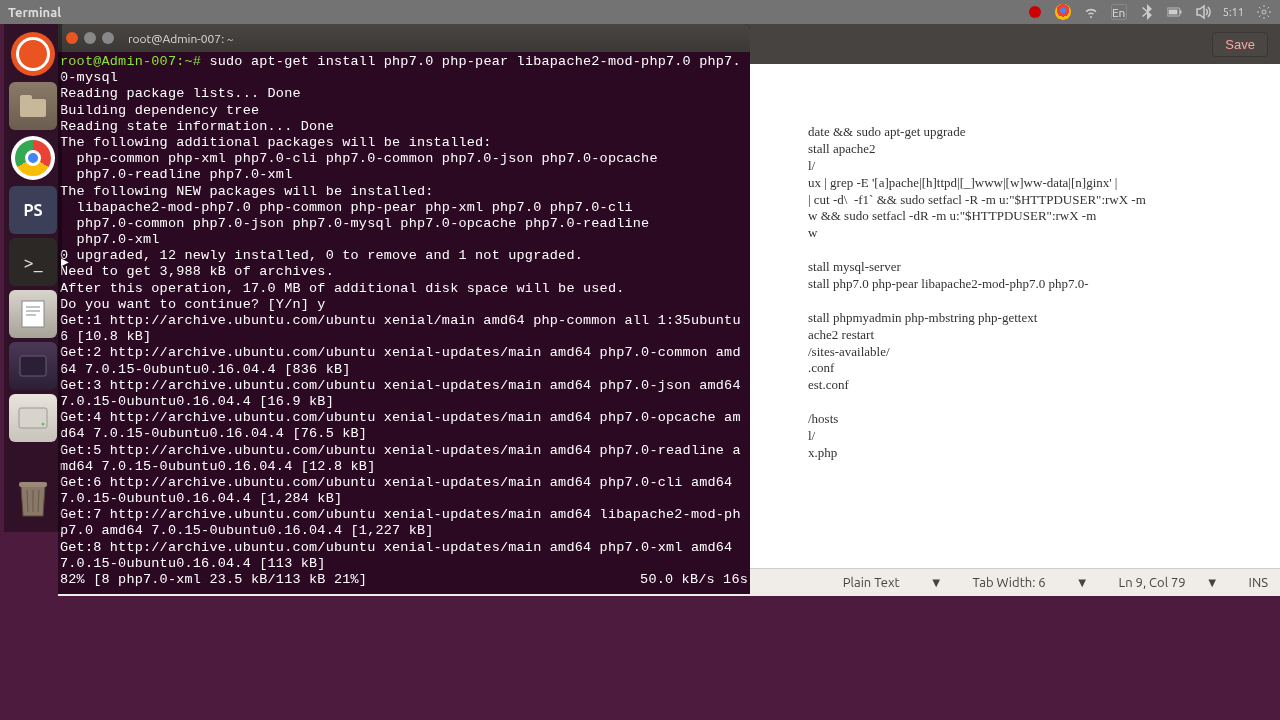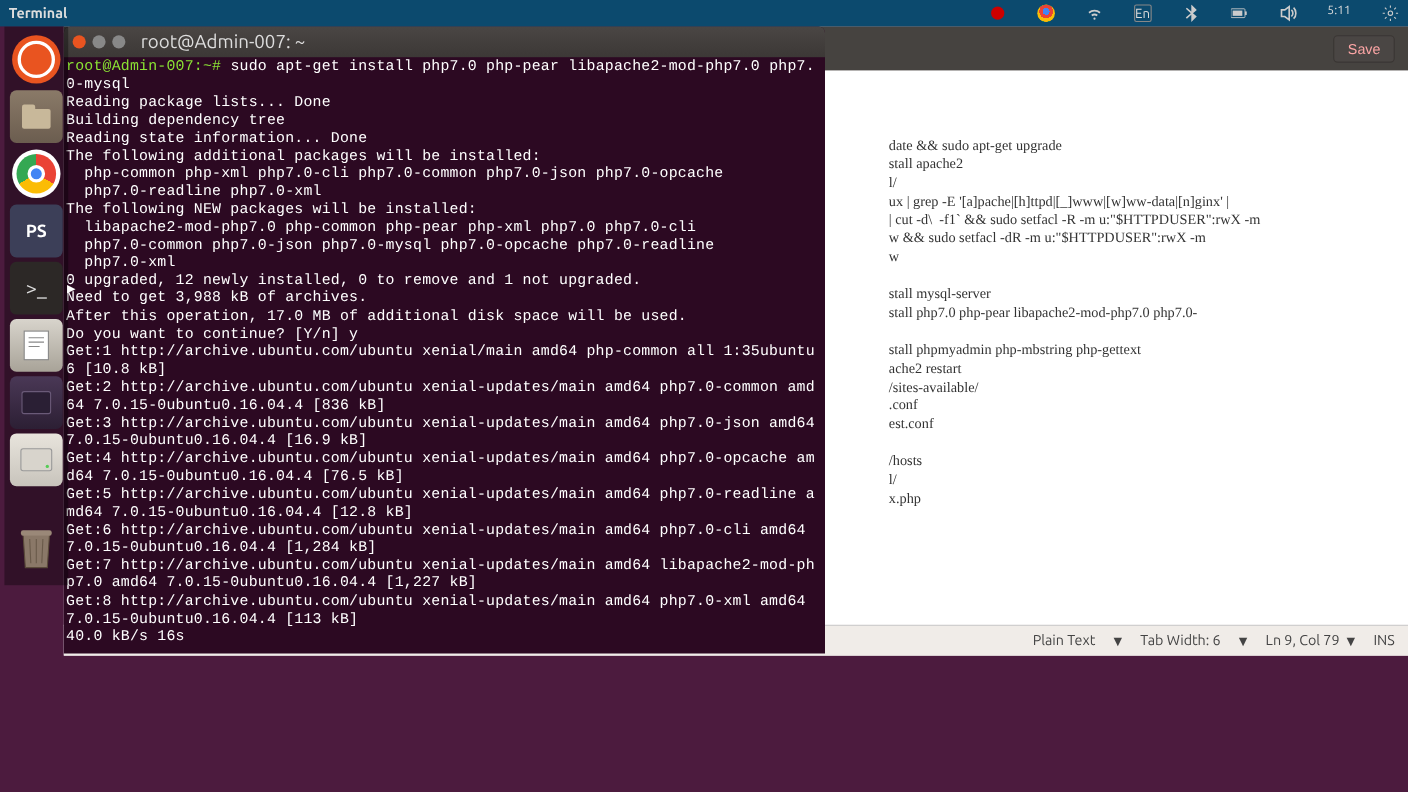--- a/index.html
+++ b/index.html
@@ -1,19 +1,19 @@
 <!DOCTYPE html>
 <html><head>
 <meta charset="utf-8">
 <style>
 *{margin:0;padding:0;box-sizing:border-box}
 body{width:1280px;height:720px;background:#4c1b3e;font-family:Ubuntu,sans-serif;overflow:hidden;position:relative}
-.topbar{position:absolute;top:0;left:0;right:0;height:24px;background:#0c4a6e;color:#ddd;display:flex;align-items:center;padding:0 8px;font-size:13px;z-index:100}
+.topbar{position:absolute;top:0;left:0;right:0;height:24px;background:#737373;color:#ddd;display:flex;align-items:center;padding:0 8px;font-size:13px;z-index:100}
 .topbar-title{font-weight:bold}
-.topbar-right{margin-left:auto;display:flex;align-items:flex-start;gap:28px}
+.topbar-right{margin-left:auto;display:flex;align-items:center;gap:12px}
 .topbar-icon{width:16px;height:16px;display:flex;align-items:center;justify-content:center}
 .chrome-circle{width:16px;height:16px;border-radius:50%;background:radial-gradient(circle at 50% 40%,#4285f4 25%,#ea4335 25% 50%,#fbbc05 50% 75%,#34a853 75%)}
 .launcher{position:absolute;top:24px;left:4px;width:58px;height:508px;background:rgba(0,0,0,0.35);display:flex;flex-direction:column;align-items:center;padding-top:6px;gap:4px;z-index:90}
 .launcher-item{width:48px;height:48px;border-radius:8px;display:flex;align-items:center;justify-content:center;font-size:24px;color:#fff}
 .ubuntu-logo{background:#e95420;border-radius:50%;width:44px;height:44px;display:flex;align-items:center;justify-content:center}
 .ubuntu-logo::before{content:"";width:28px;height:28px;border:3px solid #fff;border-radius:50%;position:relative}
 .li-files{background:linear-gradient(#8a7a68,#6b5d4f);border-radius:6px}
 .li-chrome{background:#fff;border-radius:50%;width:44px;height:44px}
 .li-ps{background:#3c3f58;color:#fff;font-size:16px;font-weight:bold;border-radius:6px}
 .li-term{background:#2c2826;border-radius:6px}
@@ -21,28 +21,28 @@
 .li-screen{background:linear-gradient(#4a3856,#2c1f34);border-radius:6px}
 .li-disk{background:linear-gradient(#e8e4dc,#c8c4bc);border-radius:6px}
 .trash{position:absolute;bottom:10px;width:48px;height:48px}
 .active-arrow{position:absolute;left:52px;color:#fff;font-size:10px}
 .gedit-window{position:absolute;top:24px;left:58px;width:1222px;height:572px;background:#fff;z-index:10}
 .gedit-titlebar{height:40px;background:#464340;display:flex;align-items:center;padding:0 12px;color:#ddd;font-size:14px}
 .gedit-titlebar-center{margin:0 auto}
 .gedit-save{margin-left:auto;background:#4a4644;border:1px solid #3a3634;border-radius:4px;padding:4px 12px;color:#fca5a5;font-size:13px}
 .gedit-content{position:absolute;top:100px;left:750px;font-family:Liberation Serif, serif;font-size:13px;line-height:1.3;color:#333;white-space:pre}
 .gedit-statusbar{position:absolute;bottom:0;left:0;right:0;height:28px;background:#f0ece8;border-top:1px solid #ccc;display:flex;align-items:center;padding:0 12px;font-size:13px;color:#444;gap:20px}
-.gedit-statusbar-right{margin-left:auto;display:flex;gap:14px}
+.gedit-statusbar-right{margin-left:auto;display:flex;gap:30px}
 .terminal-window{position:absolute;top:24px;left:58px;width:692px;height:570px;background:#2c0922;z-index:50;border-radius:6px 6px 0 0;overflow:hidden}
 .term-titlebar{height:28px;background:linear-gradient(#4a4644,#3c3836);display:flex;align-items:center;padding:0 8px;gap:6px}
 .term-btn{width:12px;height:12px;border-radius:50%}
 .btn-close{background:#e95420}
 .btn-min{background:#888}
 .btn-max{background:#888}
-.term-title{color:#ddd;font-size:17px;margin-left:8px}
+.term-title{color:#ddd;font-size:12px;margin-left:8px}
 .term-body{font-family:Liberation Mono, monospace;font-size:13.5px;line-height:1.2;padding:2px;color:#8ae234;letter-spacing:0.2px;white-space:pre-wrap;word-break:break-all}
 .term-white{color:#fff}
 .term-prompt{color:#8ae234}
 .rec-icon{width:12px;height:12px;background:#c00;border-radius:50%}
 @keyframes blink{50%{opacity:0}}
 </style>
 </head>
 <body>
 
 <div class="topbar">
@@ -200,14 +200,14 @@
 <span class="term-white">After this operation, 17.0 MB of additional disk space will be used.</span>
 <span class="term-white">Do you want to continue? [Y/n] y</span>
 <span class="term-white">Get:1 http://archive.ubuntu.com/ubuntu xenial/main amd64 php-common all 1:35ubuntu6 [10.8 kB]</span>
 <span class="term-white">Get:2 http://archive.ubuntu.com/ubuntu xenial-updates/main amd64 php7.0-common amd64 7.0.15-0ubuntu0.16.04.4 [836 kB]</span>
 <span class="term-white">Get:3 http://archive.ubuntu.com/ubuntu xenial-updates/main amd64 php7.0-json amd64 7.0.15-0ubuntu0.16.04.4 [16.9 kB]</span>
 <span class="term-white">Get:4 http://archive.ubuntu.com/ubuntu xenial-updates/main amd64 php7.0-opcache amd64 7.0.15-0ubuntu0.16.04.4 [76.5 kB]</span>
 <span class="term-white">Get:5 http://archive.ubuntu.com/ubuntu xenial-updates/main amd64 php7.0-readline amd64 7.0.15-0ubuntu0.16.04.4 [12.8 kB]</span>
 <span class="term-white">Get:6 http://archive.ubuntu.com/ubuntu xenial-updates/main amd64 php7.0-cli amd64 7.0.15-0ubuntu0.16.04.4 [1,284 kB]</span>
 <span class="term-white">Get:7 http://archive.ubuntu.com/ubuntu xenial-updates/main amd64 libapache2-mod-php7.0 amd64 7.0.15-0ubuntu0.16.04.4 [1,227 kB]</span>
 <span class="term-white">Get:8 http://archive.ubuntu.com/ubuntu xenial-updates/main amd64 php7.0-xml amd64 7.0.15-0ubuntu0.16.04.4 [113 kB]</span>
-<div style="display:flex;justify-content:space-between"><span class="term-white">40.0 kB/s 16s</span></div></div>
+<div style="display:flex;justify-content:space-between"><span class="term-white">82% [8 php7.0-xml 23.5 kB/113 kB 21%]</span><span class="term-white">50.0 kB/s 16s</span></div></div>
 </div>
 
 </body></html>

